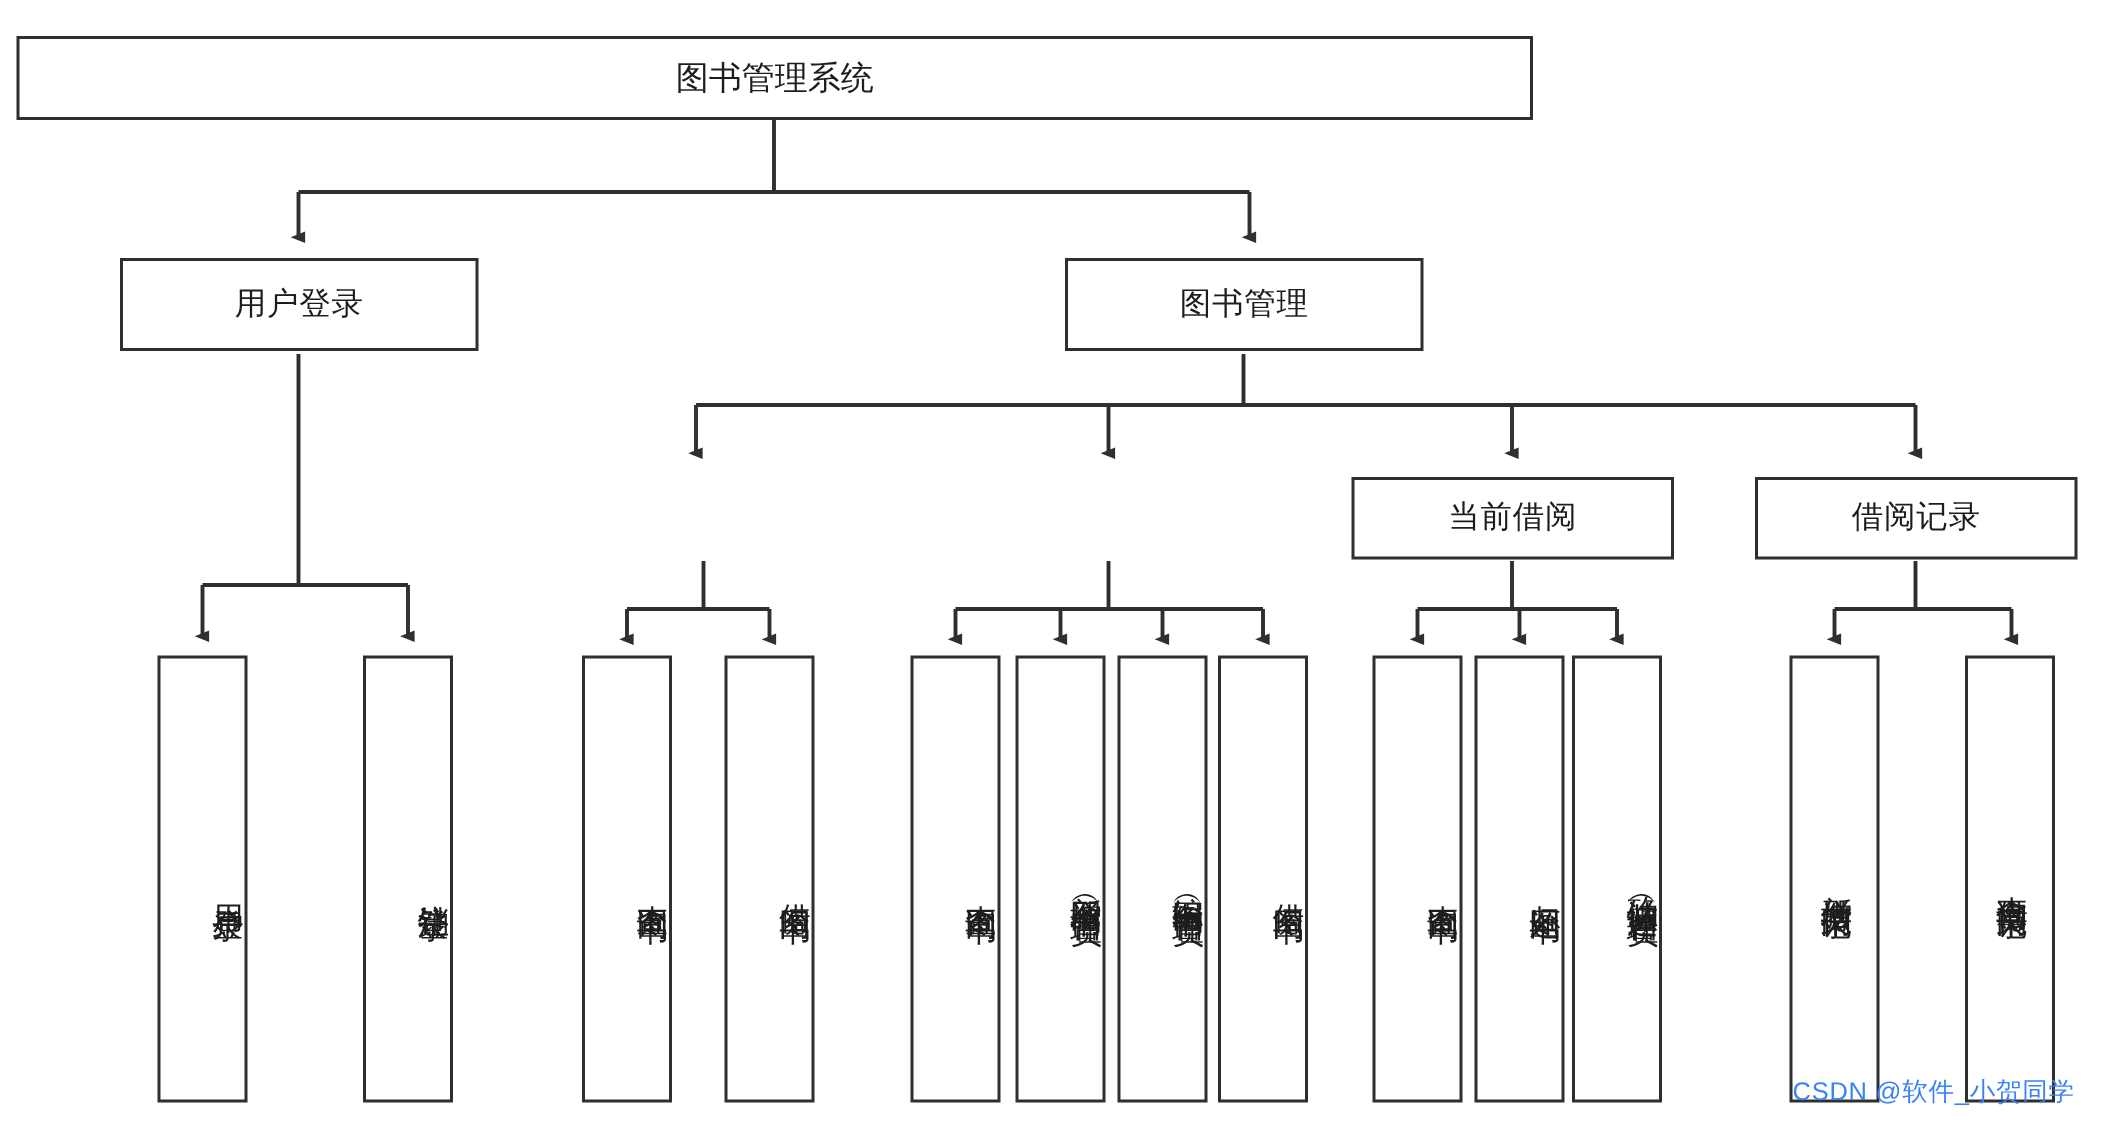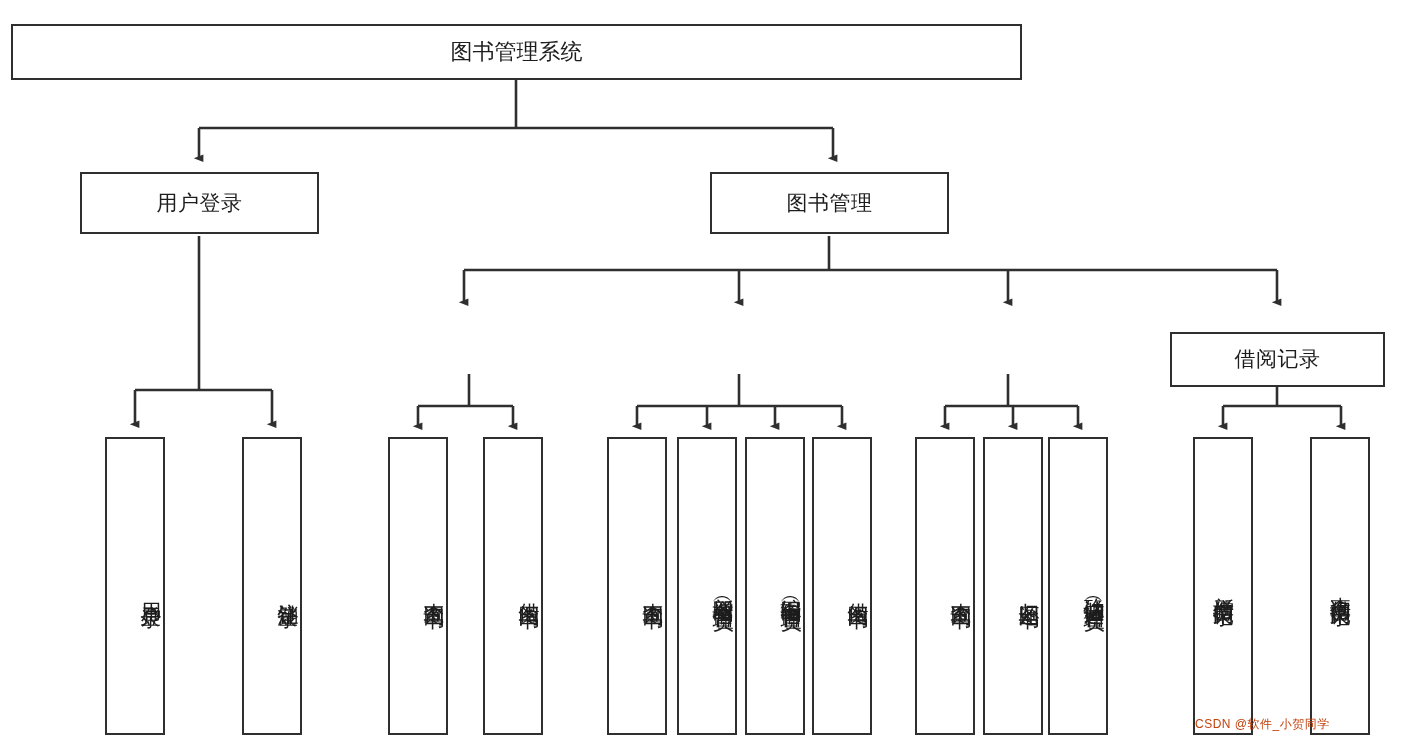--- a/index.html
+++ b/index.html
@@ -55,22 +55,22 @@
   }
   .node-v.centered {
     align-items: center;
     padding-top: 0;
   }
   .label {
     display: block;
   }
   .watermark {
     position: absolute;
-    font-size: 12px;
-    color: #c2410c;
+    font-size: 17px;
+    color: #3b82f6;
     letter-spacing: 0.5px;
     white-space: nowrap;
     user-select: none;
   }
 </style>
 </head>
 <body>
 
 <div id="canvas">
 
@@ -128,21 +128,24 @@
     <span class="label">图书管理系统</span>
   </div>
 
   <div class="node node-h" style="left:80px; top:172px; width:239px; height:62px;">
     <span class="label">用户登录</span>
   </div>
   <div class="node node-h" style="left:710px; top:172px; width:239px; height:62px;">
     <span class="label">图书管理</span>
   </div>
 
-  <div class="node node-h" style="left:1170px; top:332px; width:215px; height:55px;">
+  <div class="node node-h" style="left:901px; top:318px; width:215px; height:55px;">
+    <span class="label">当前借阅</span>
+  </div>
+  <div class="node node-h" style="left:1170px; top:318px; width:215px; height:55px;">
     <span class="label">借阅记录</span>
   </div>
 
   <div class="node node-v" style="left:105px; top:437px; width:60px; height:298px;">
     <span class="label">用户登录</span>
   </div>
   <div class="node node-v" style="left:242px; top:437px; width:60px; height:298px;">
     <span class="label">注销登录</span>
   </div>
 

